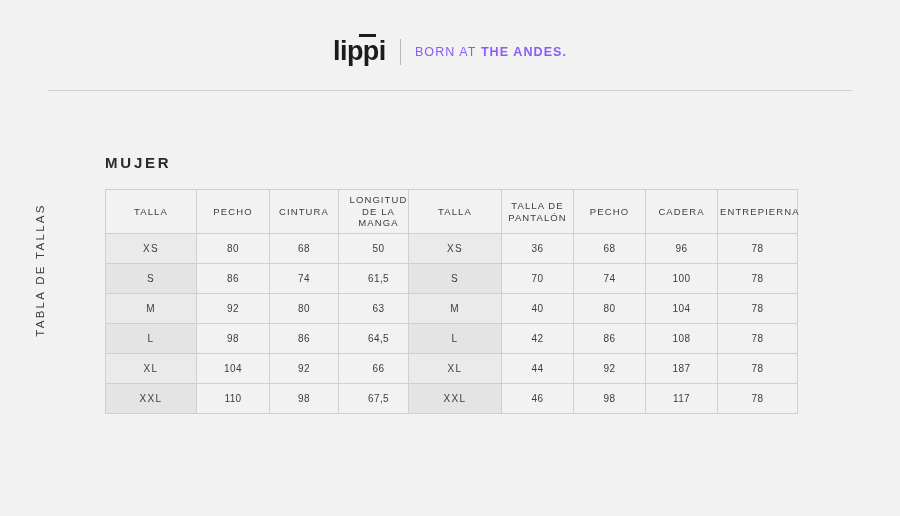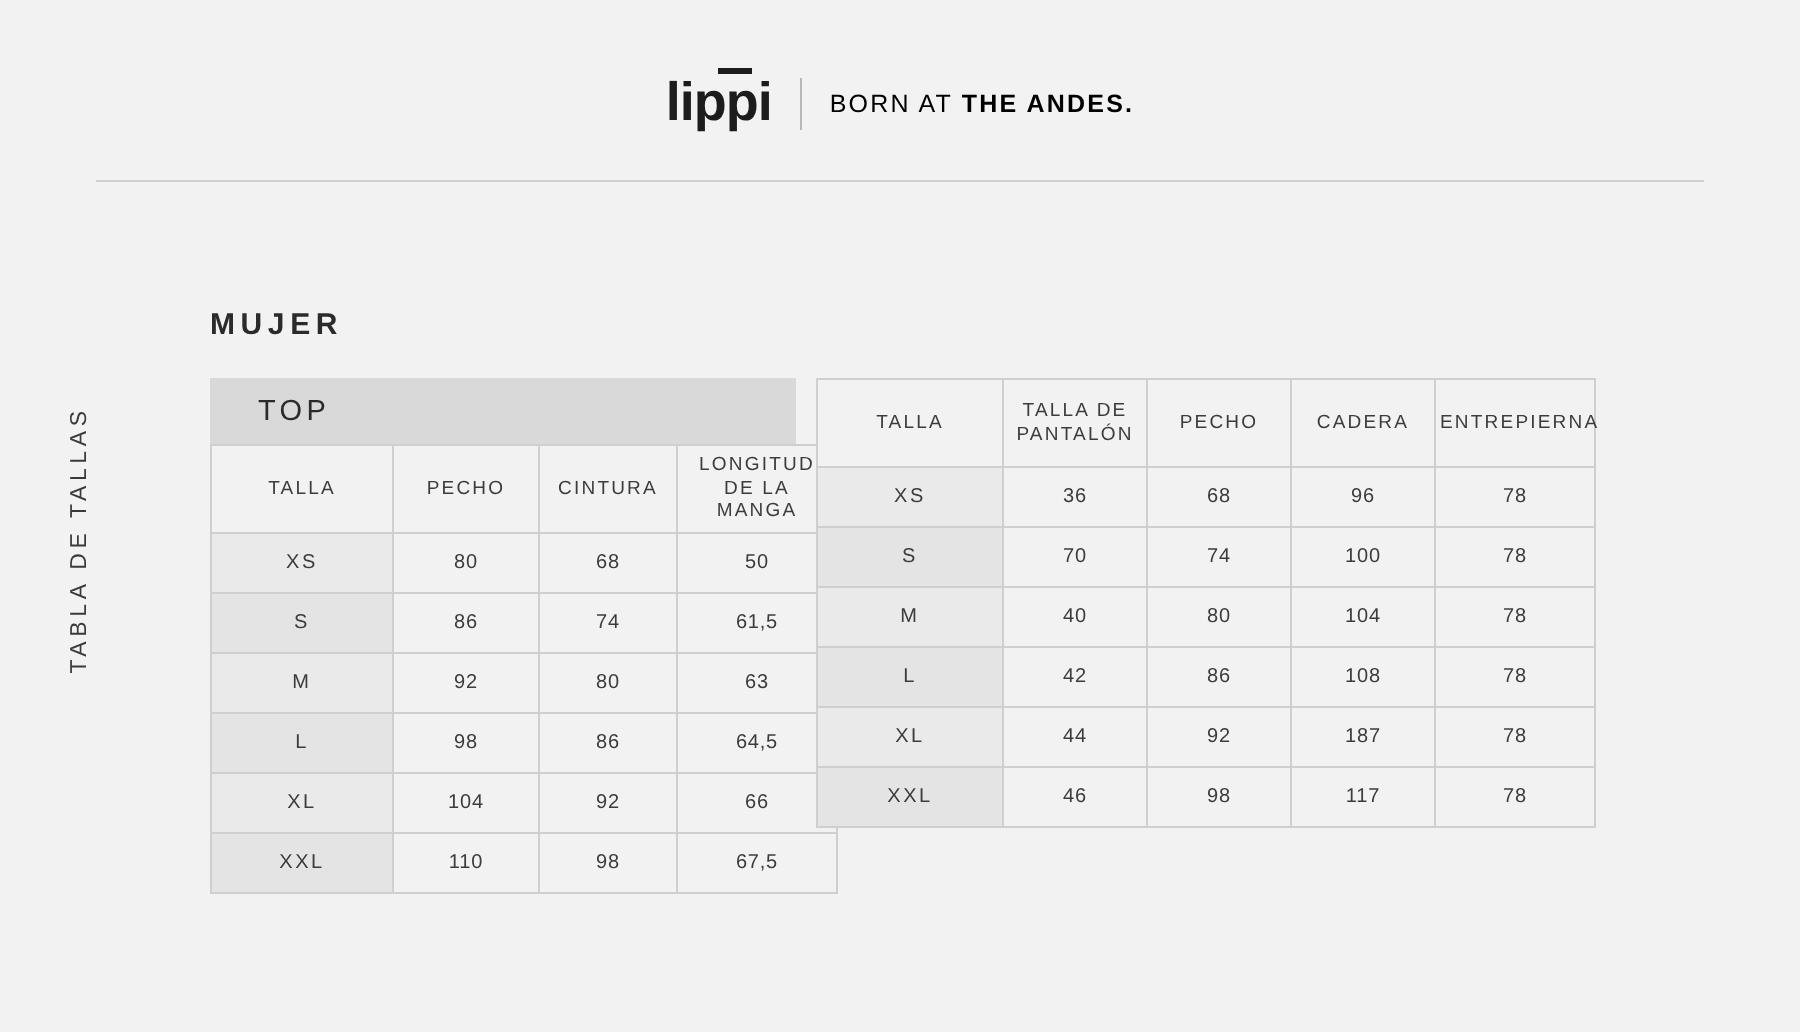--- a/index.html
+++ b/index.html
@@ -56,21 +56,21 @@
     background: #1c1c1c;
   }
   .brand-divider {
     width: 1px;
     height: 26px;
     background: #b8b8b8;
   }
   .brand-tag {
     font-size: 12.5px;
     letter-spacing: 1.1px;
-    color: #000000;
+    color: #8b5cf6;
     white-space: nowrap;
   }
   .brand-tag .light {
     font-weight: normal;
   }
   .brand-tag .bold {
     font-weight: bold;
   }
   .header-rule {
     position: absolute;
@@ -190,23 +190,20 @@
   <div class="header-rule"></div>
 </div>
 
 <div class="side-label">
   <span>TABLA DE TALLAS</span>
 </div>
 
 <div class="section-title">MUJER</div>
 
 <div class="table-block left">
-  <div class="table-head-bar">
-    <span>TOP</span>
-  </div>
   <table class="size-table">
     <thead>
       <tr>
         <th style="width:86px">
           <div>TALLA</div>
         </th>
         <th style="width:68px">
           <div>PECHO</div>
         </th>
         <th style="width:64px">

